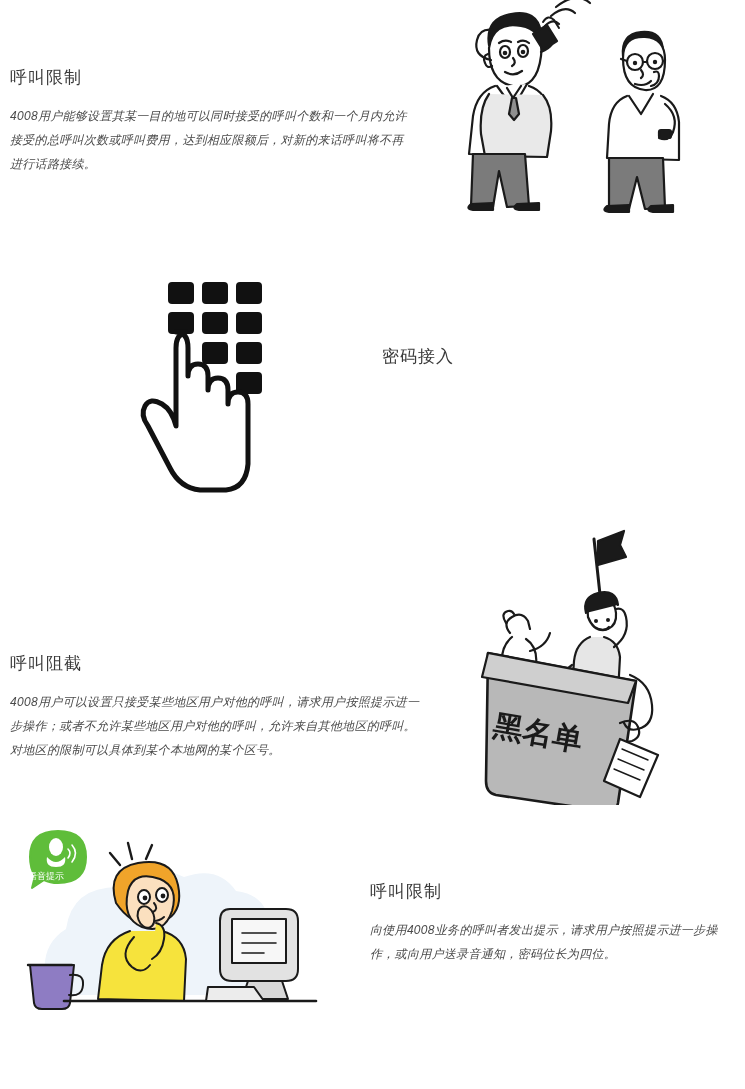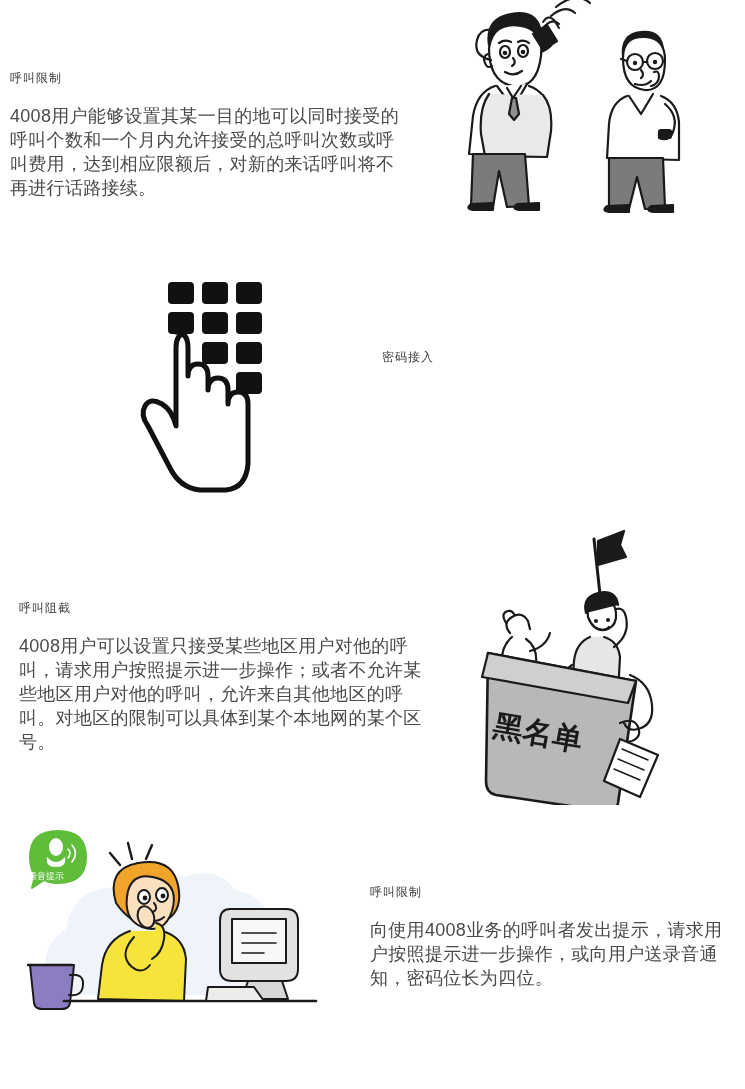--- a/index.html
+++ b/index.html
@@ -20,47 +20,48 @@
     width: 745px;
     height: 1089px;
   }
   .section {
     position: absolute;
   }
   .text-block {
     position: absolute;
   }
   .sec-title {
-    font-size: 12px;
+    font-size: 17px;
     color: #3a3a3a;
     line-height: 24px;
     margin: 0 0 14px 0;
     font-weight: normal;
     letter-spacing: 1px;
   }
   .sec-body {
-    font-size: 18px;
+    font-size: 12px;
     color: #4a4a4a;
     line-height: 24px;
     margin: 0;
     letter-spacing: 0.3px;
+    font-style: italic;
   }
   .art {
     position: absolute;
   }
   
   #s1-text { left: 10px; top: 66px; width: 400px; }
   #s1-art  { left: 455px; top: 0px;  width: 285px; height: 215px; }
 
   
   #s2-text { left: 382px; top: 345px; width: 368px; }
   #s2-art  { left: 90px;  top: 270px; width: 230px; height: 260px; }
 
   
-  #s3-text { left: 10px; top: 596px; width: 410px; margin-left: 9px; }
+  #s3-text { left: 10px; top: 652px; width: 410px; }
   #s3-art  { left: 470px; top: 525px; width: 250px; height: 280px; }
 
   
   #s4-text { left: 370px; top: 880px; width: 365px; }
   #s4-art  { left: 20px;  top: 825px; width: 320px; height: 190px; }
 
   svg { display: block; }
 </style>
 </head>
 <body>

